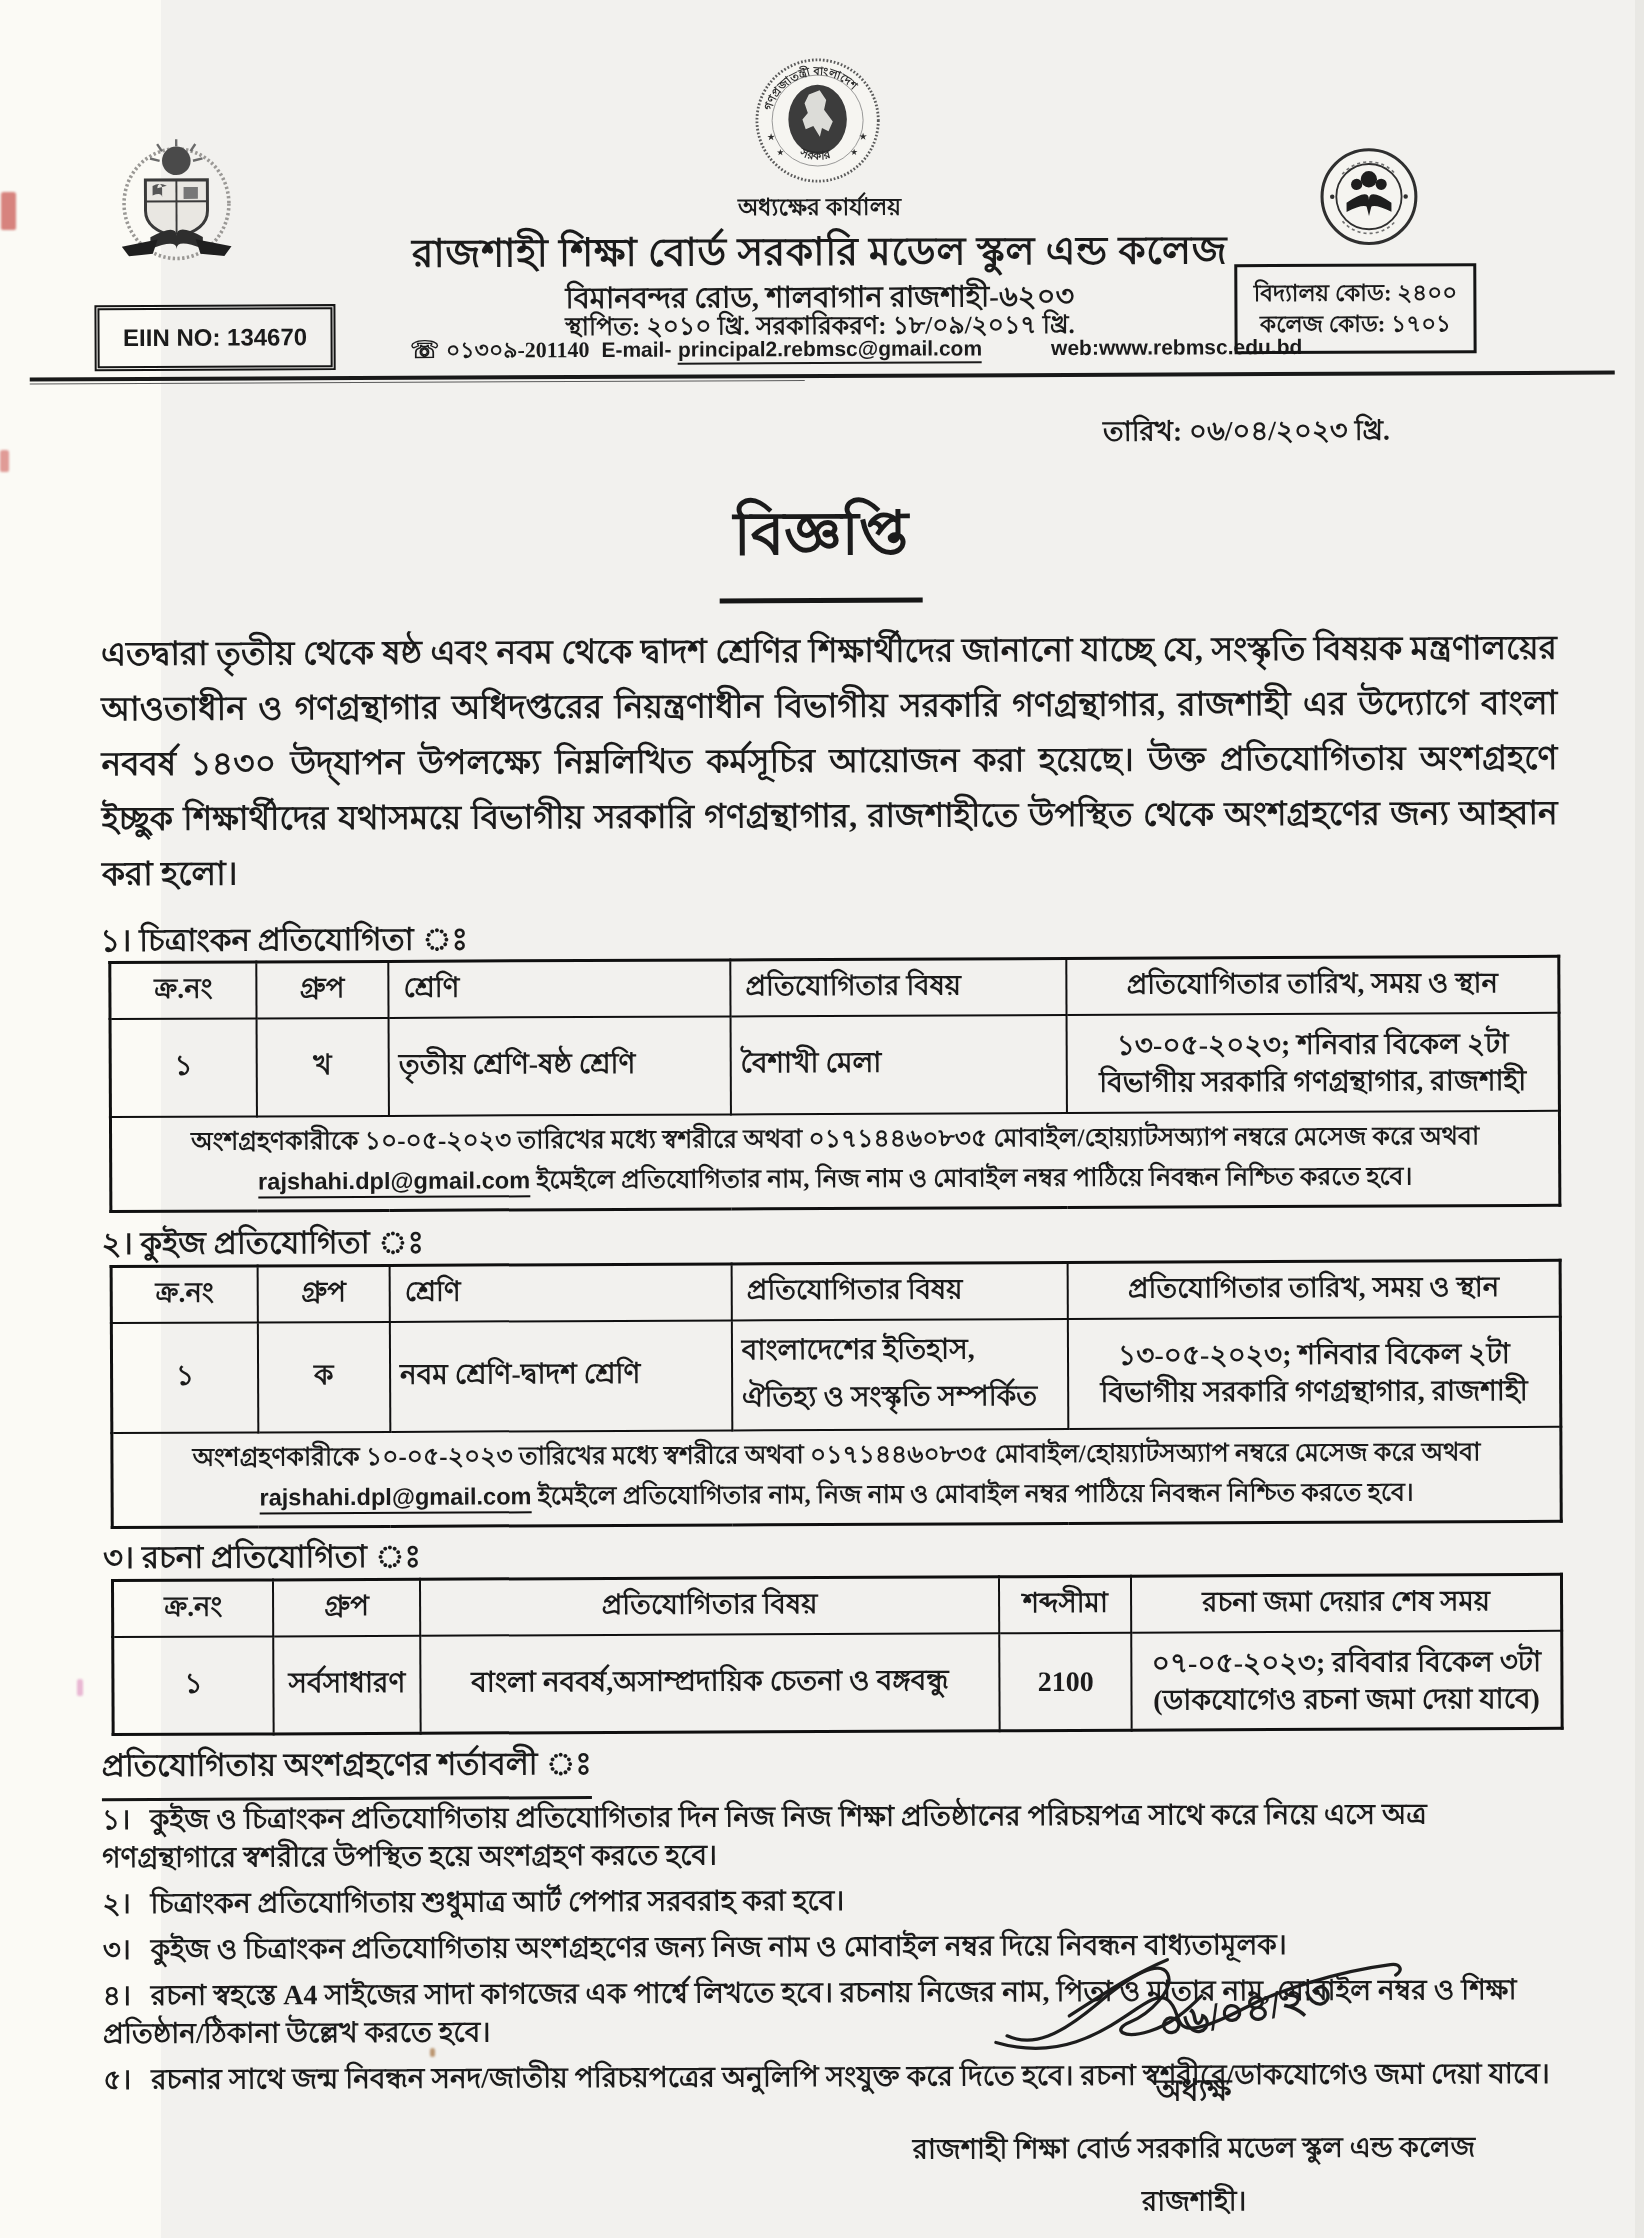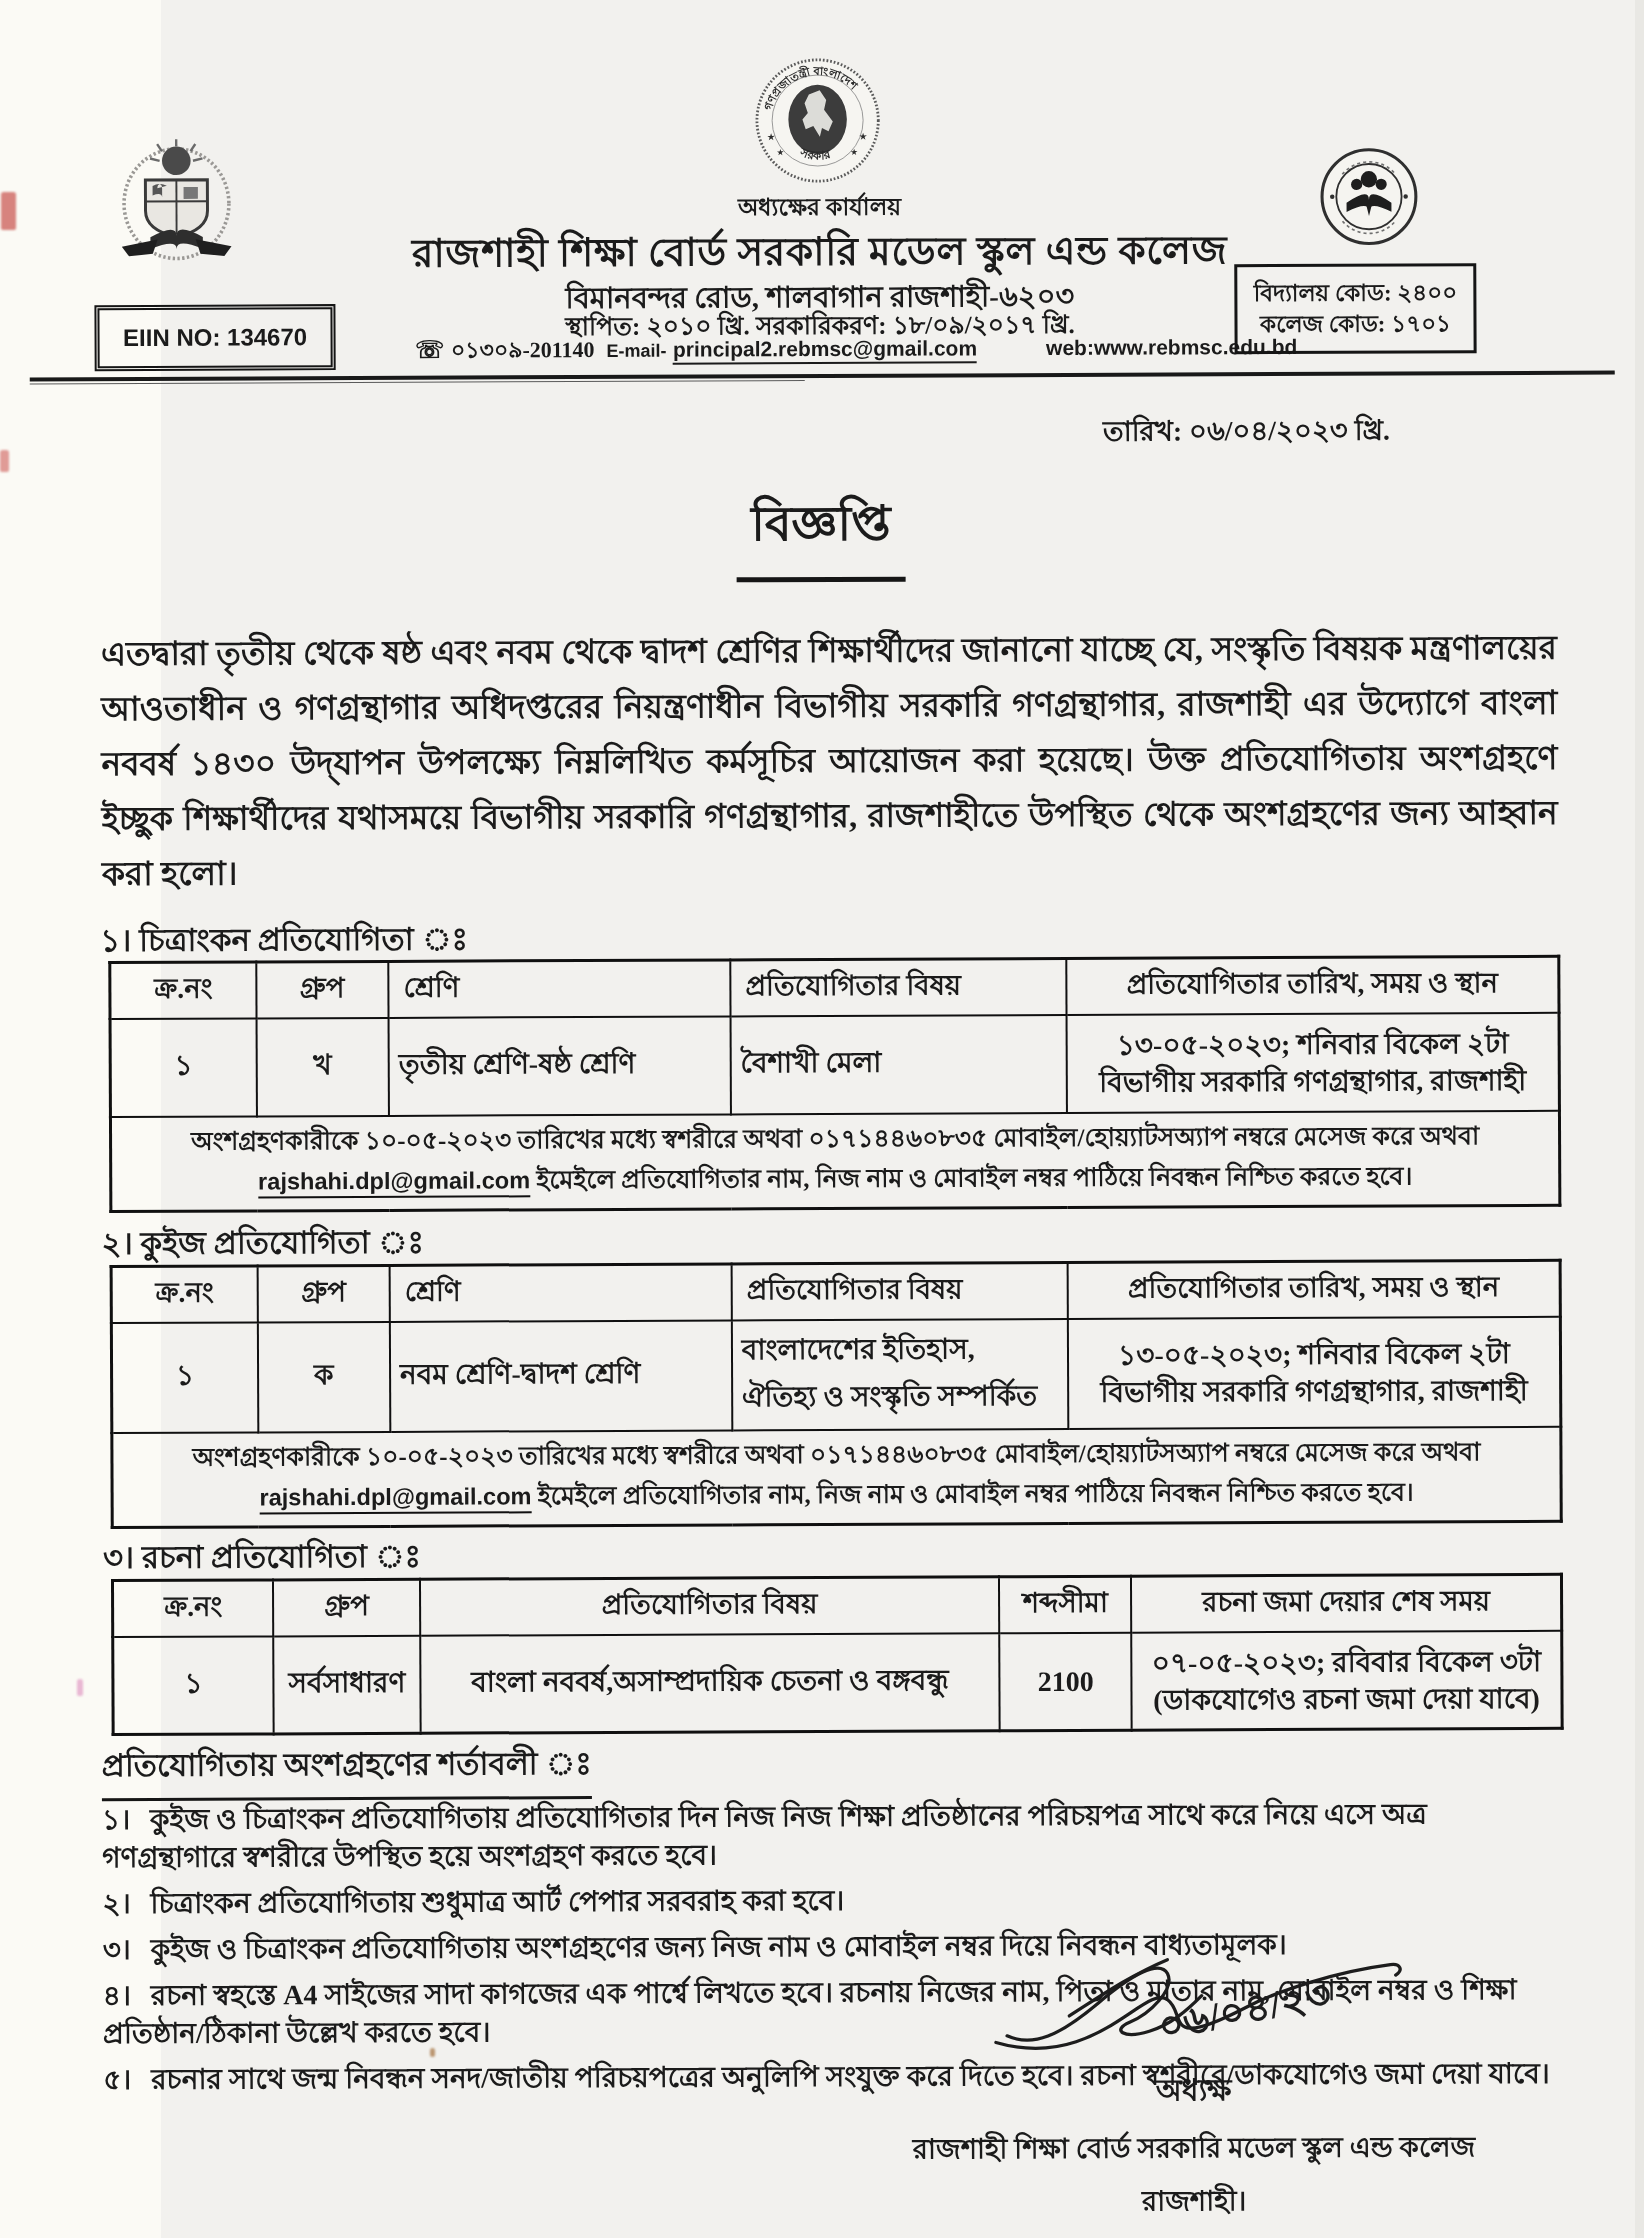--- a/index.html
+++ b/index.html
@@ -24,36 +24,36 @@
 
   
   .hdr-center{position:absolute;left:0;right:0;text-align:center;}
   .gov-seal{position:absolute;left:756px;top:53px;width:130px;height:135px;}
   .office{top:189px;font-size:23.6px;font-weight:600;}
   .institution{top:221px;font-size:39px;font-weight:700;letter-spacing:0.7px;}
   .address{top:274px;font-size:29px;font-weight:600;}
   .established{top:306px;font-size:25px;font-weight:700;}
   .contact-row{position:absolute;left:0;right:0;top:331px;display:flex;justify-content:center;align-items:baseline;transform:translateX(36px);font-size:22px;font-weight:600;}
   .phone-icon{font-size:23.6px;margin-right:6.6px;}
-  .email-label{font-family:"Liberation Sans",sans-serif;font-size:18px;margin-left:11.8px;}
+  .email-label{font-family:"Liberation Sans",sans-serif;font-size:21px;margin-left:11.8px;}
   .email{font-family:"Liberation Sans",sans-serif;font-size:21px;border-bottom:2px solid #1b1b1b;margin-left:6.6px;padding-bottom:1.3px;}
   .web{font-family:"Liberation Sans",sans-serif;font-size:21px;margin-left:69px;}
   .crest{position:absolute;left:108px;top:127px;width:143px;height:143px;}
   .eiin-box{position:absolute;left:97px;top:302px;width:231px;height:56px;border:5.9px double #151515;background:transparent;display:flex;align-items:center;justify-content:center;}
   .eiin-box span{font-family:"Liberation Sans",sans-serif;font-size:24px;font-weight:700;}
   .board-seal{position:absolute;left:1321px;top:148px;width:102px;height:102px;}
   .codes-box{position:absolute;left:1237px;top:266px;width:236px;height:84px;border:3.3px solid #151515;display:flex;flex-direction:column;align-items:center;justify-content:center;gap:5.3px;}
   .codes-box div{font-size:23px;font-weight:700;line-height:1.1;}
   .rule{position:absolute;left:31.5px;top:374px;width:1585px;height:3.9px;background:#191919;}
   .rule:after{content:"";position:absolute;left:0;top:5.9px;width:775px;height:1.3px;background:#5a5a5a;}
 
   
   .date-line{position:absolute;right:253px;top:412px;font-size:27.6px;font-weight:700;}
   .notice-title{position:absolute;left:0;right:0;top:487px;text-align:center;}
-  .notice-title span{display:inline-block;font-size:48px;font-weight:700;border-bottom:5.3px solid #161616;padding:0 14.4px 10.5px 14.4px;}
+  .notice-title span{display:inline-block;font-size:60px;font-weight:700;border-bottom:5.3px solid #161616;padding:0 14.4px 10.5px 14.4px;}
   .intro{position:absolute;left:102px;top:624px;width:1456px;font-size:33px;line-height:55px;font-weight:600;text-align:justify;}
 
   .sec-head{position:absolute;left:100px;font-size:31px;font-weight:700;}
   .s1{top:913px;} .s2{top:1216px;} .s3{top:1530px;}
 
   .tbl-wrap{position:absolute;left:108px;width:1452px;}
   .tw1{top:958px;} .tw2{top:1262px;} .tw3{top:1576px;}
   table.comp{border-collapse:collapse;width:100%;border:3.3px solid #101010;table-layout:fixed;}
   table.comp th,table.comp td{border:2.6px solid #101010;padding:3.9px 9.2px;font-weight:600;}
   table.comp th{font-size:27.6px;font-weight:700;text-align:center;}

